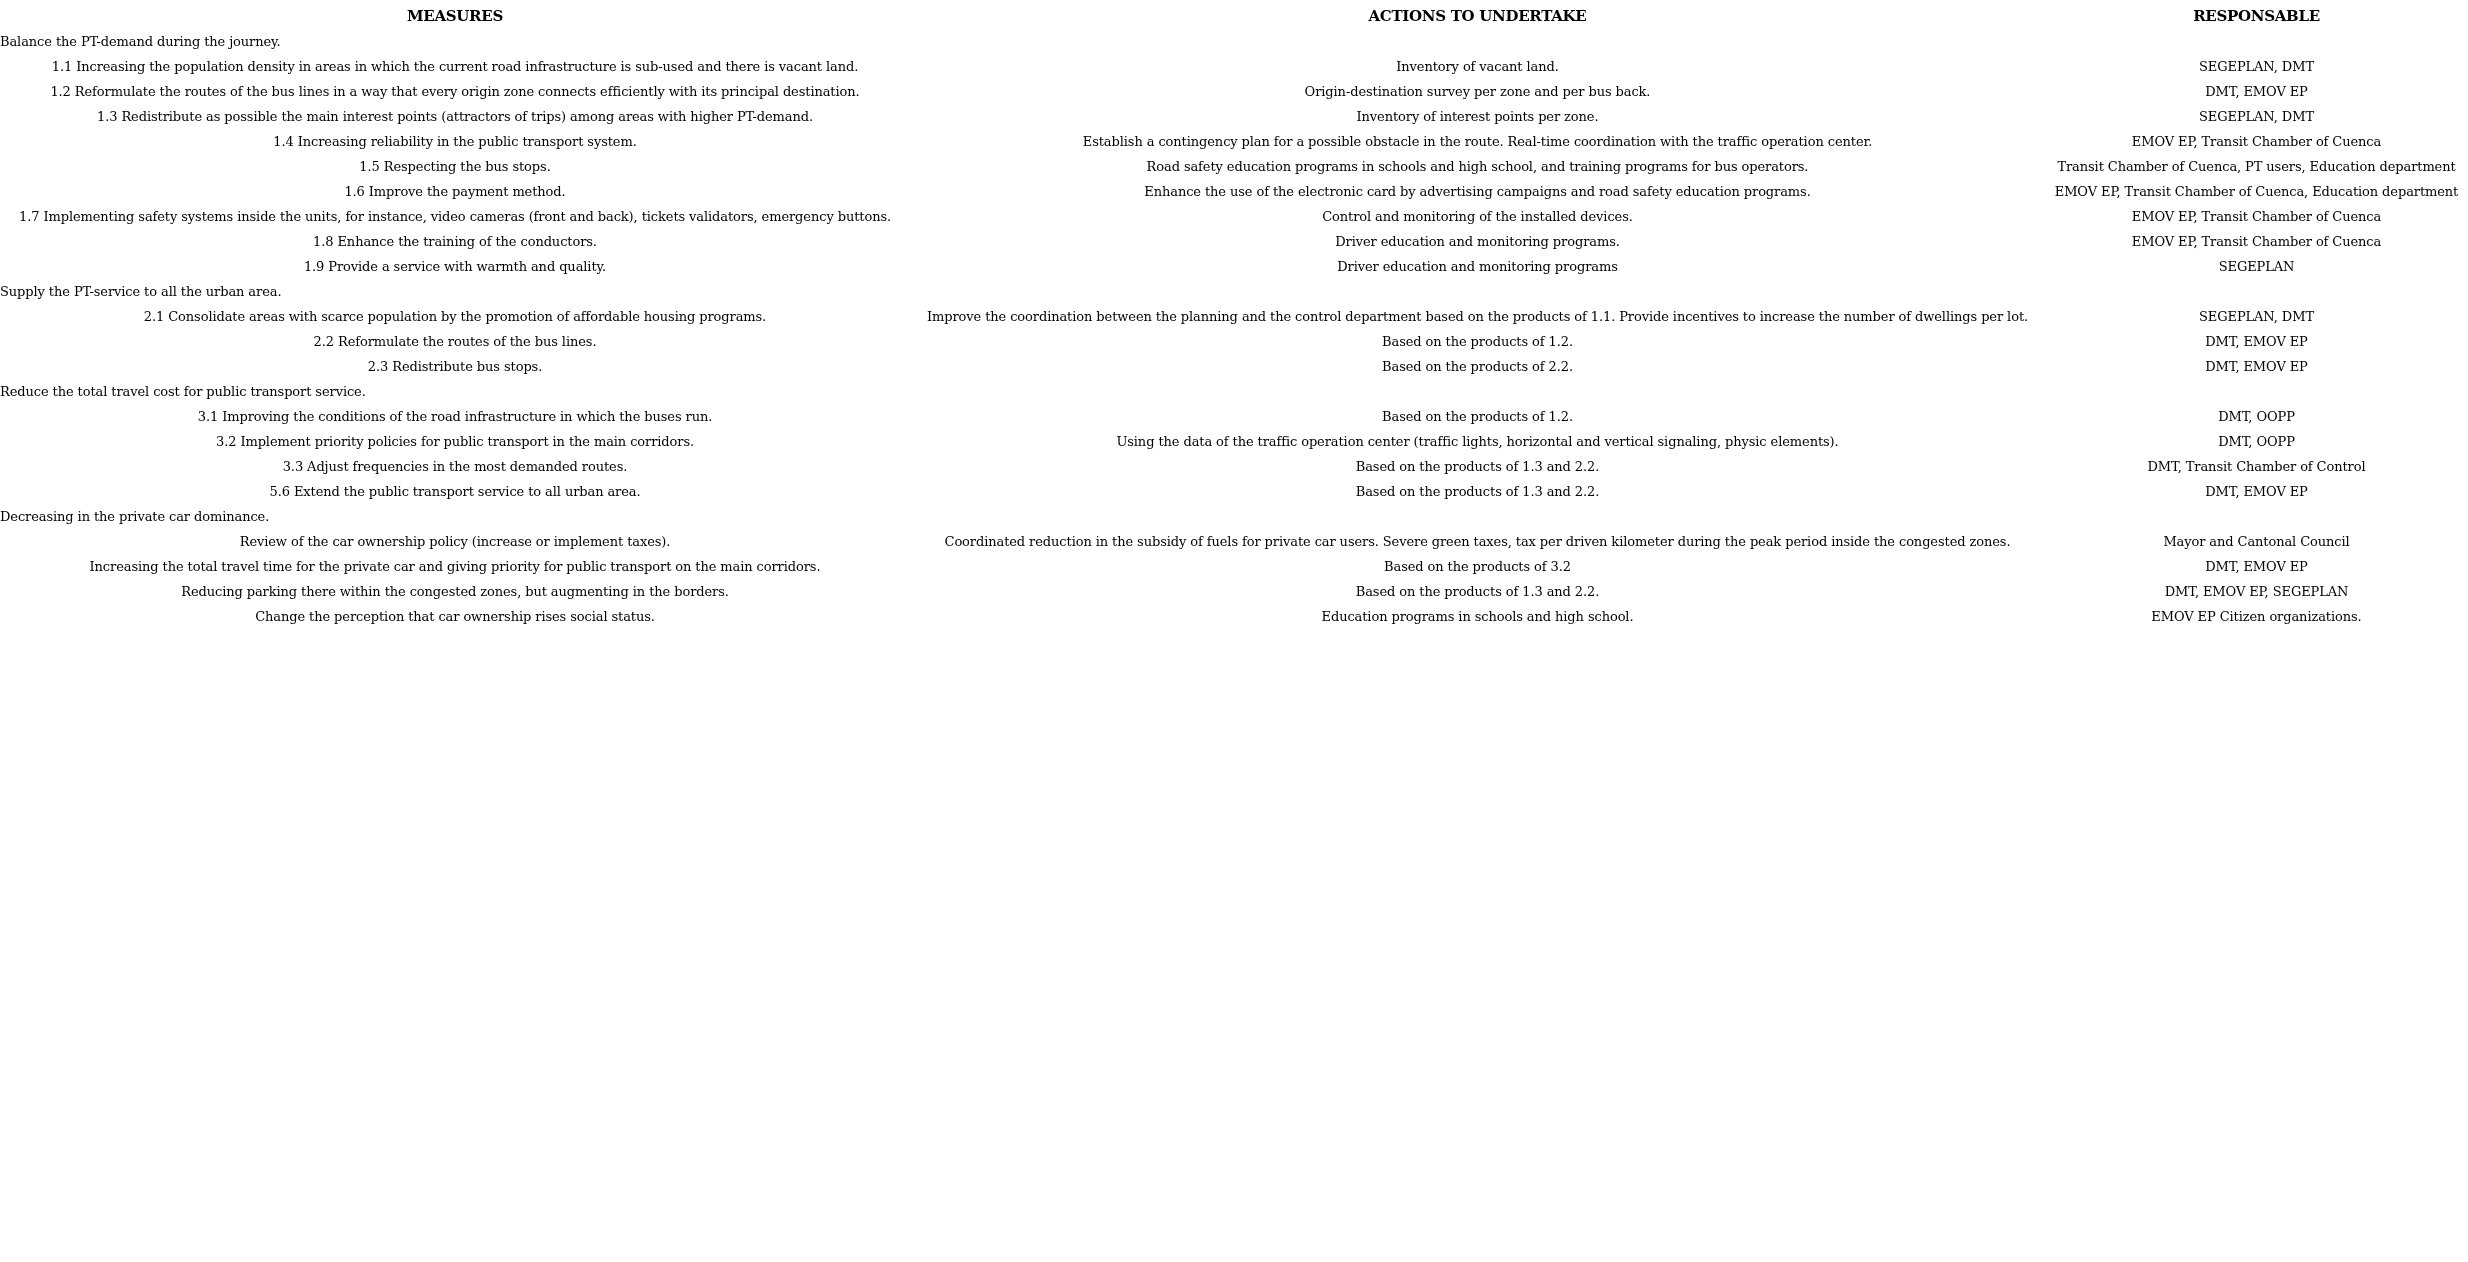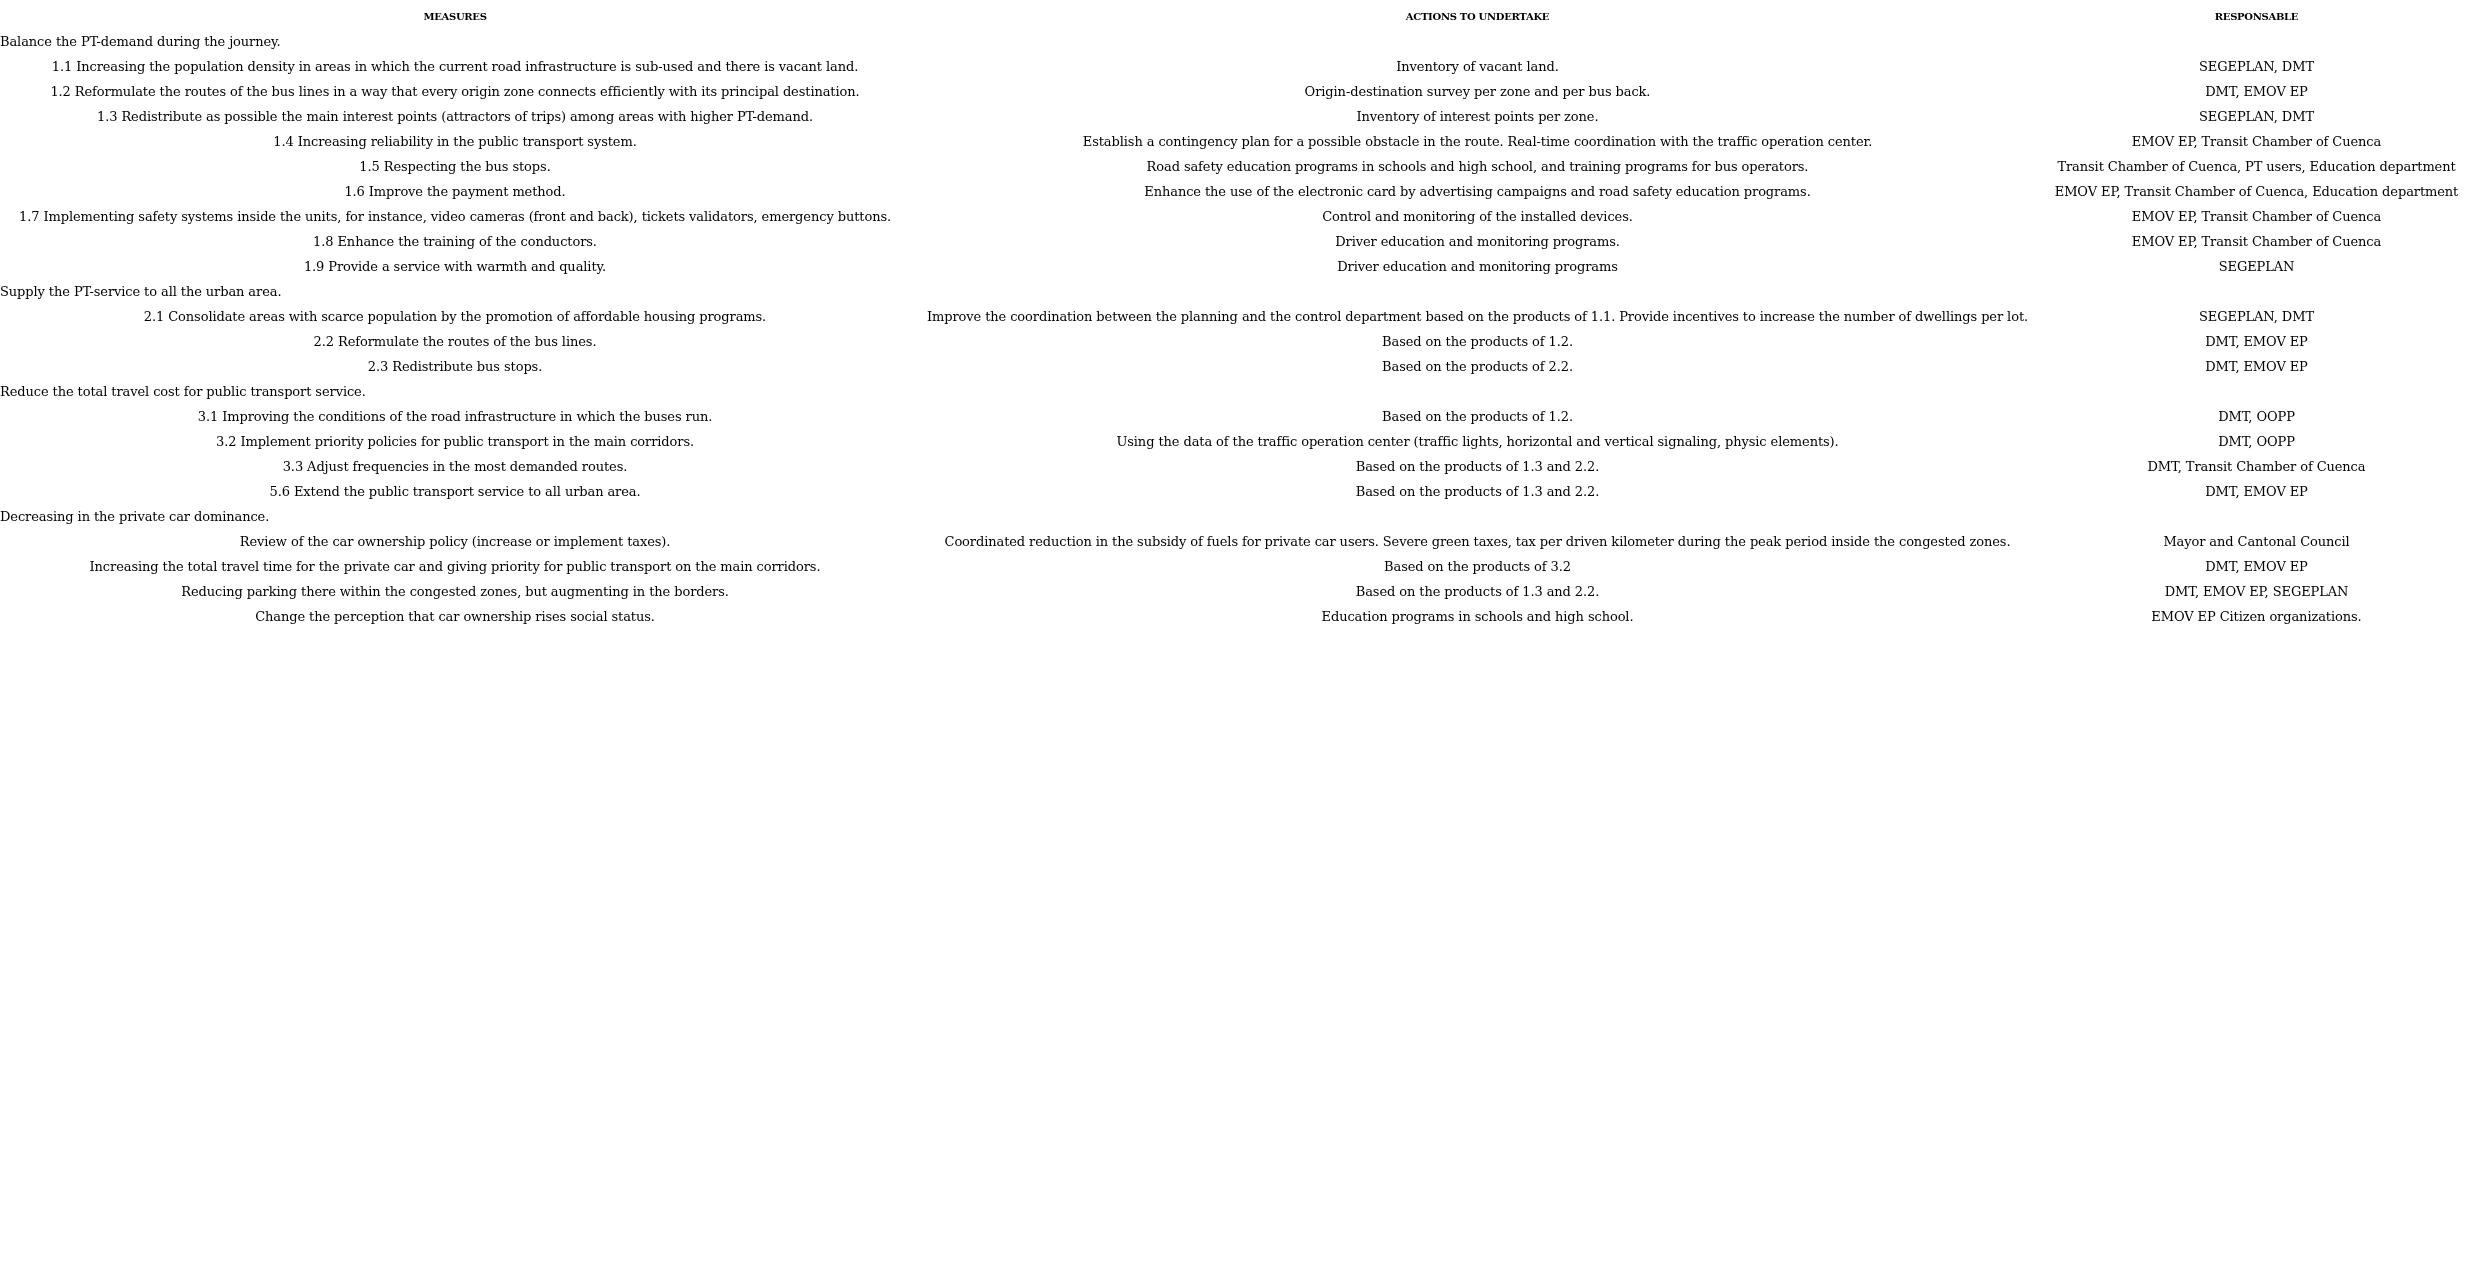--- a/index.html
+++ b/index.html
@@ -31,21 +31,21 @@
       height: 25px;
       line-height: 25px;
       text-align: center;
       white-space: nowrap;
       vertical-align: middle;
       font-size: 13px;
       letter-spacing: -0.1px;
     }
     table.plan th {
       font-weight: bold;
-      font-size: 10px;
+      font-size: 15px;
       letter-spacing: -0.3px;
     }
     tr.section-row td {
       text-align: left;
     }
   </style>
 </head>
 <body>
 
 <div class="doc">
@@ -141,21 +141,21 @@
         <td>DMT, OOPP</td>
       </tr>
       <tr>
         <td>3.2 Implement priority policies for public transport in the main corridors.</td>
         <td>Using the data of the traffic operation center (traffic lights, horizontal and vertical signaling, physic elements).</td>
         <td>DMT, OOPP</td>
       </tr>
       <tr>
         <td>3.3 Adjust frequencies in the most demanded routes.</td>
         <td>Based on the products of 1.3 and 2.2.</td>
-        <td>DMT, Transit Chamber of Cuenca</td>
+        <td>DMT, Transit Chamber of Control</td>
       </tr>
       <tr>
         <td>5.6 Extend the public transport service to all urban area.</td>
         <td>Based on the products of 1.3 and 2.2.</td>
         <td>DMT, EMOV EP</td>
       </tr>
 
       <tr class="section-row">
         <td colspan="3">Decreasing in the private car dominance.</td>
       </tr>

